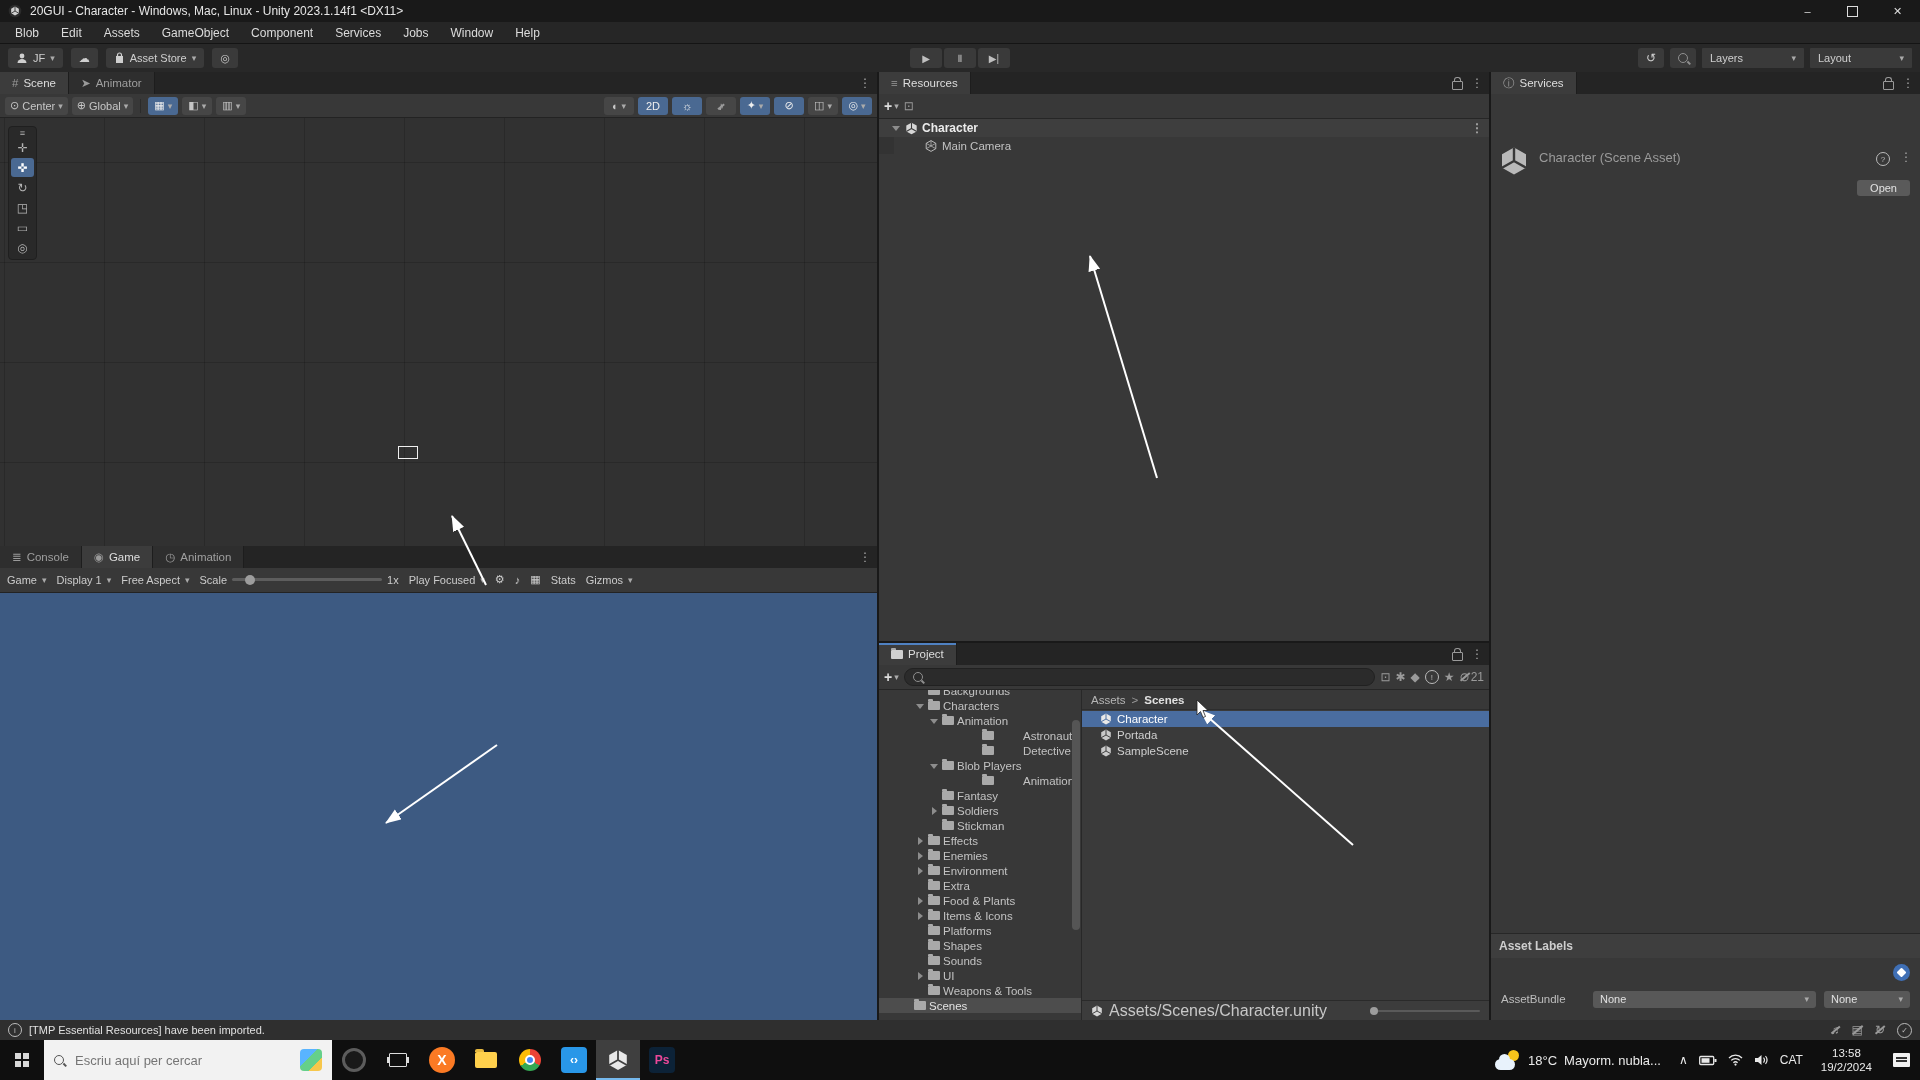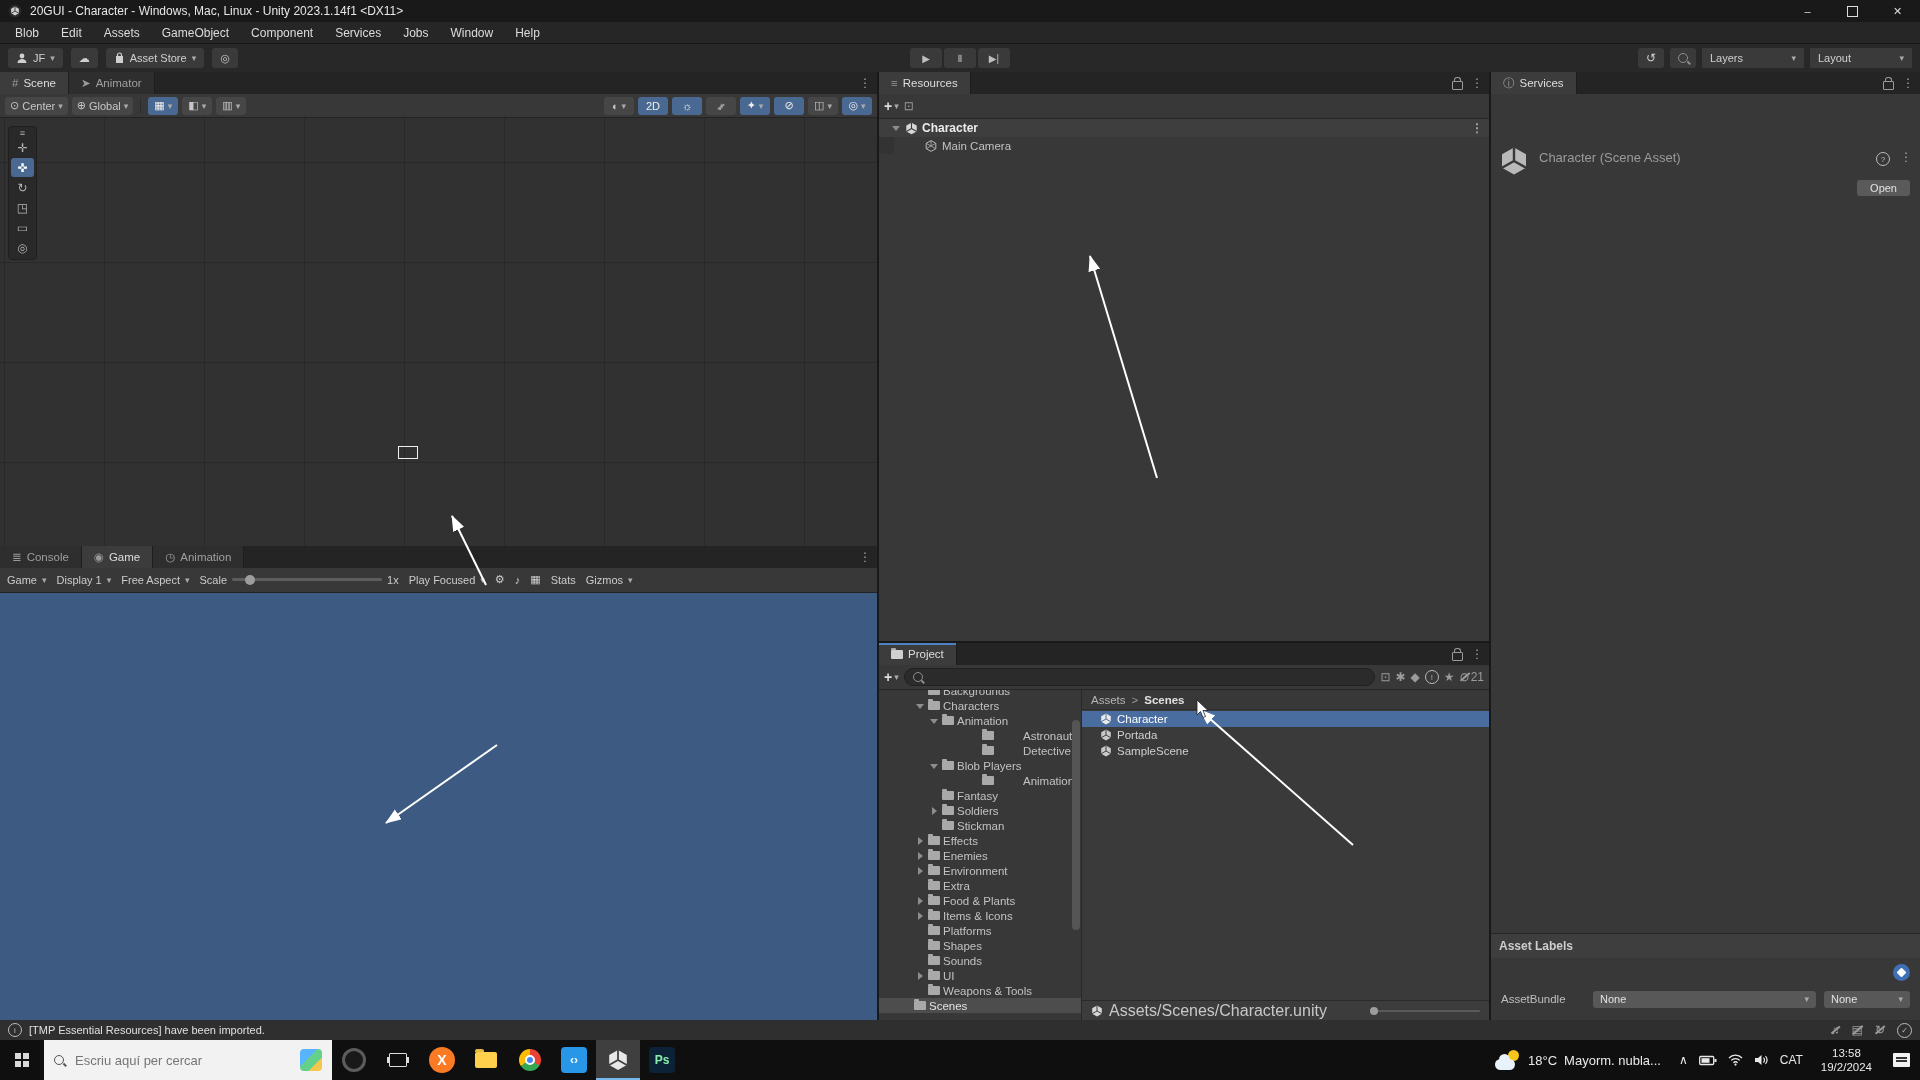--- a/index.html
+++ b/index.html
@@ -125,21 +125,21 @@
   .appic{width:26px;height:26px;border-radius:4px;display:flex;align-items:center;justify-content:center;font-weight:bold;}
   .ring{width:18px;height:18px;border-radius:50%;border:3px solid #5c5c5c;background:#191919;}
   .tviewic{width:16px;height:12px;border:1.5px solid #ddd;border-radius:1px;box-shadow:-6px 0 0 -4px #ddd,6px 0 0 -4px #ddd;}
   .xampp{background:#fb7a24;border-radius:50%;color:#fff;font-size:14px;}
   .expfold{width:22px;height:16px;background:#ffd04c;border-radius:2px;position:relative;}
   .expfold::before{content:"";position:absolute;top:-3px;left:0;width:9px;height:3px;background:#e8b93e;border-radius:2px 2px 0 0;}
   .chrome{width:22px;height:22px;border-radius:50%;background:conic-gradient(#ea4335 0 33%,#34a853 33% 66%,#fbbc05 66% 100%);position:relative;}
   .chrome::after{content:"";position:absolute;left:6px;top:6px;width:10px;height:10px;border-radius:50%;background:#4285f4;border:2px solid #fff;box-sizing:border-box;}
   .vscode{background:#2997e8;color:#fff;font-size:12px;}
   .unityslot{background:#3f3f3f;box-shadow:inset 0 -2px 0 #76b9ed;}
-  .ps{background:#0c2237;color:#86efac;font-size:12px;}
+  .ps{background:#0c2237;color:#ec4899;font-size:12px;}
   .trayright{margin-left:auto;display:flex;align-items:center;height:28px;}
   .weather{display:flex;align-items:center;gap:7px;padding:0 10px;font-size:13px;}
   .wicon{position:relative;width:26px;height:20px;}
   .wsun{position:absolute;right:2px;top:0;width:11px;height:11px;border-radius:50%;background:#f8c51b;}
   .wcloud{position:absolute;left:0;bottom:0;width:20px;height:11px;background:#e8f2fb;border-radius:8px;}
   .wcloud::before{content:"";position:absolute;left:4px;top:-5px;width:11px;height:11px;border-radius:50%;background:#e8f2fb;}
   .tray{display:flex;align-items:center;gap:11px;padding:0 8px;}
   .clockbox{text-align:center;font-size:11.5px;line-height:1.25;padding:0 10px;}
   .notific{width:17px;height:14px;background:#f2f2f2;border-radius:1px;position:relative;}
   .notific::before{content:"";position:absolute;left:3px;top:4px;width:11px;height:1.5px;background:#333;box-shadow:0 3px 0 #333;}

